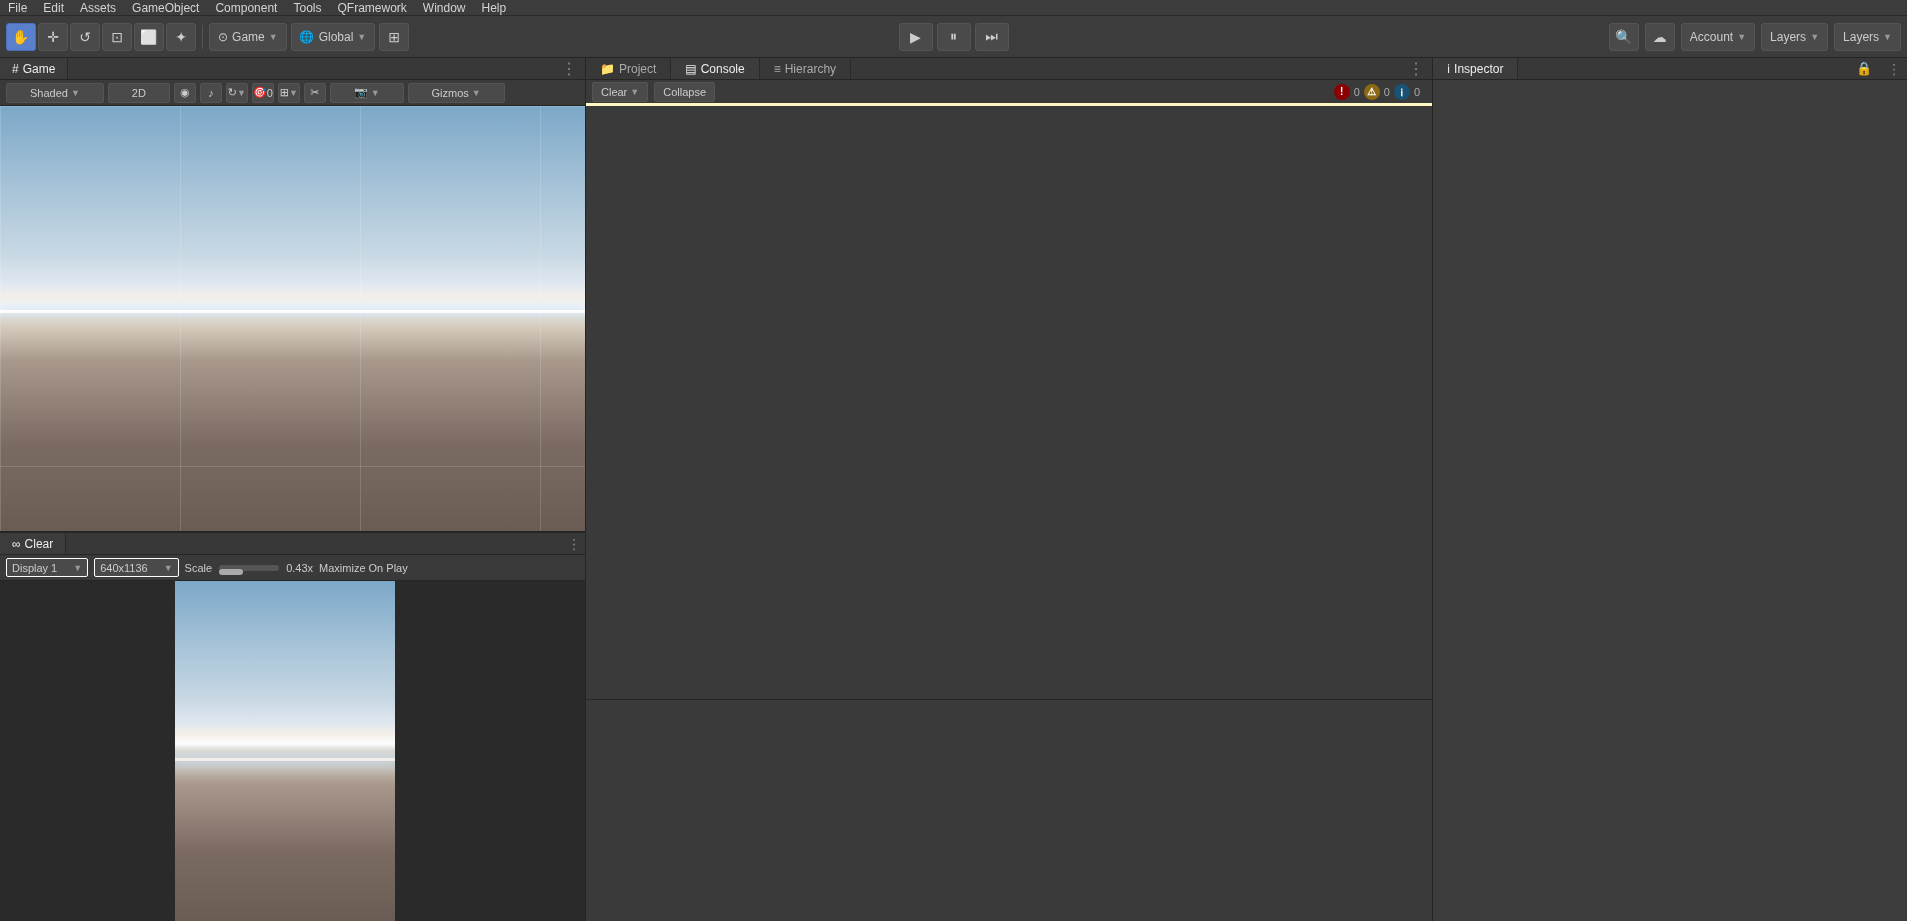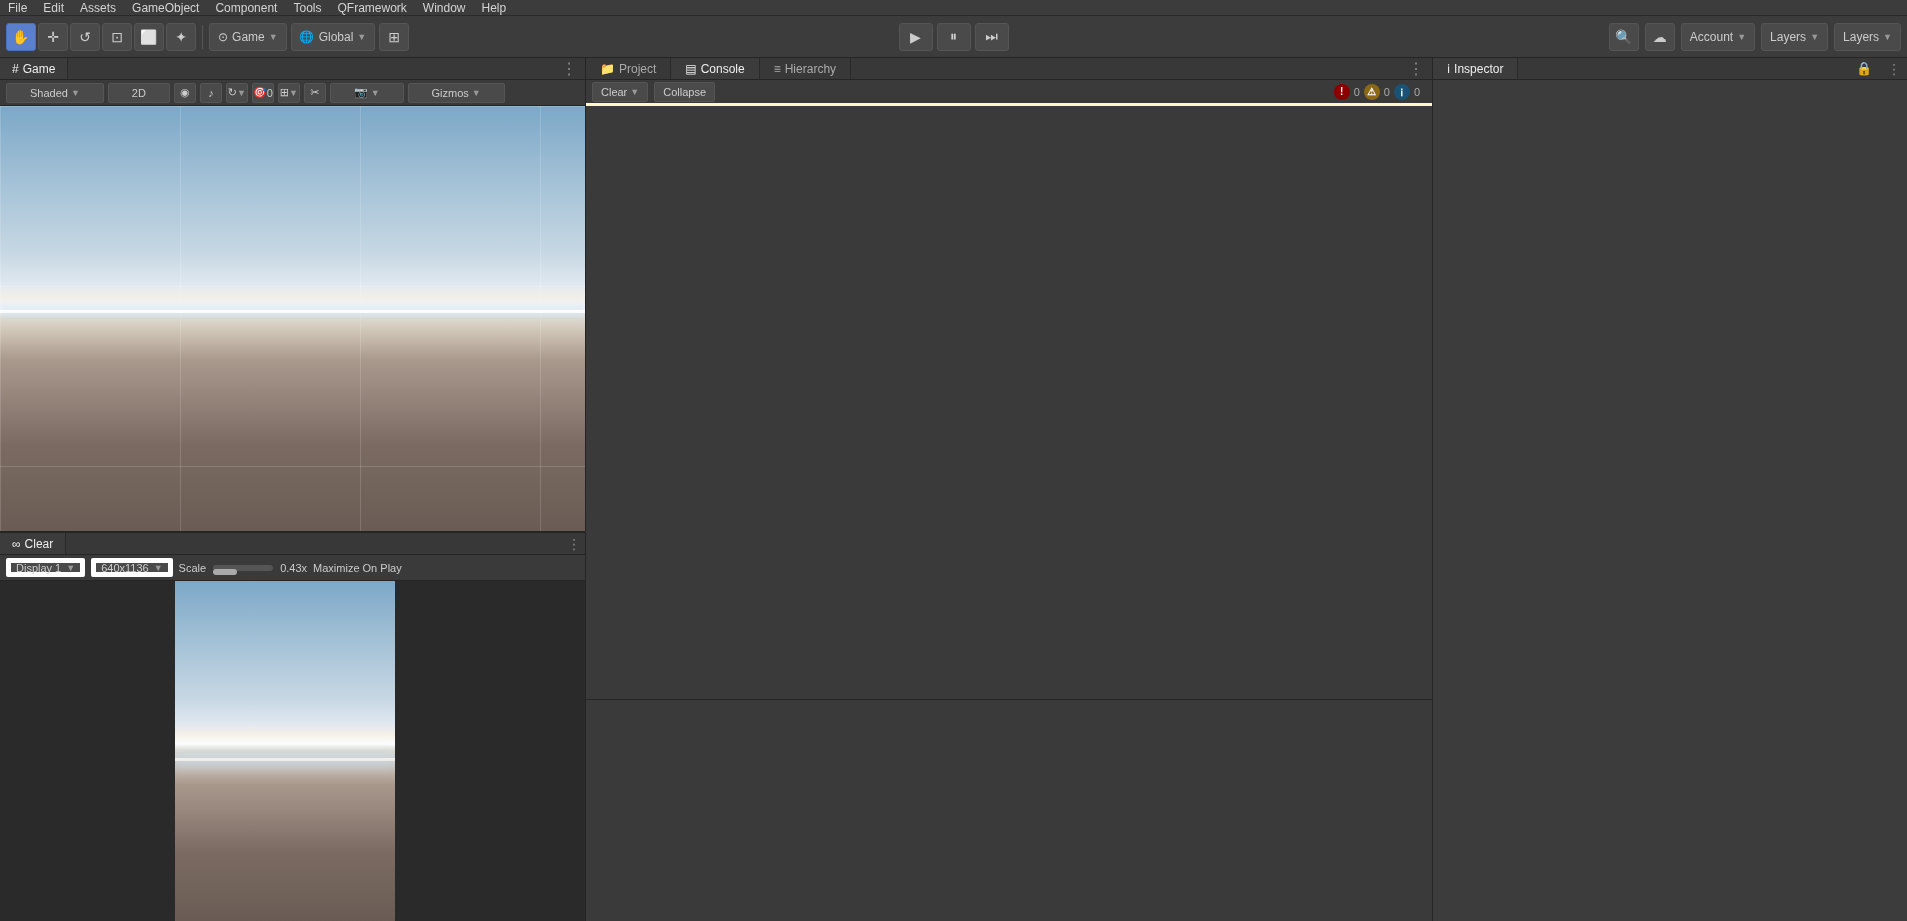--- a/index.html
+++ b/index.html
@@ -294,23 +294,23 @@
       display: flex;
       align-items: center;
       gap: 3px;
       font-size: 11px;
       color: #ccc;
       cursor: pointer;
     }
     .game-toolbar-dropdown {
       display: flex;
       align-items: center;
-      gap: 5px;
-      background: #4a4a4a;
-      border: 5px solid #ffffff;
+      gap: 16px;
+      background: #4a4a4a;
+      border: 1px solid #ffffff;
       border-radius: 2px;
       padding: 2px 5px;
       cursor: pointer;
       height: 19px;
       font-size: 11px;
       color: #ccc;
     }
     .game-more {
       margin-left: auto;
       padding: 0 4px;

